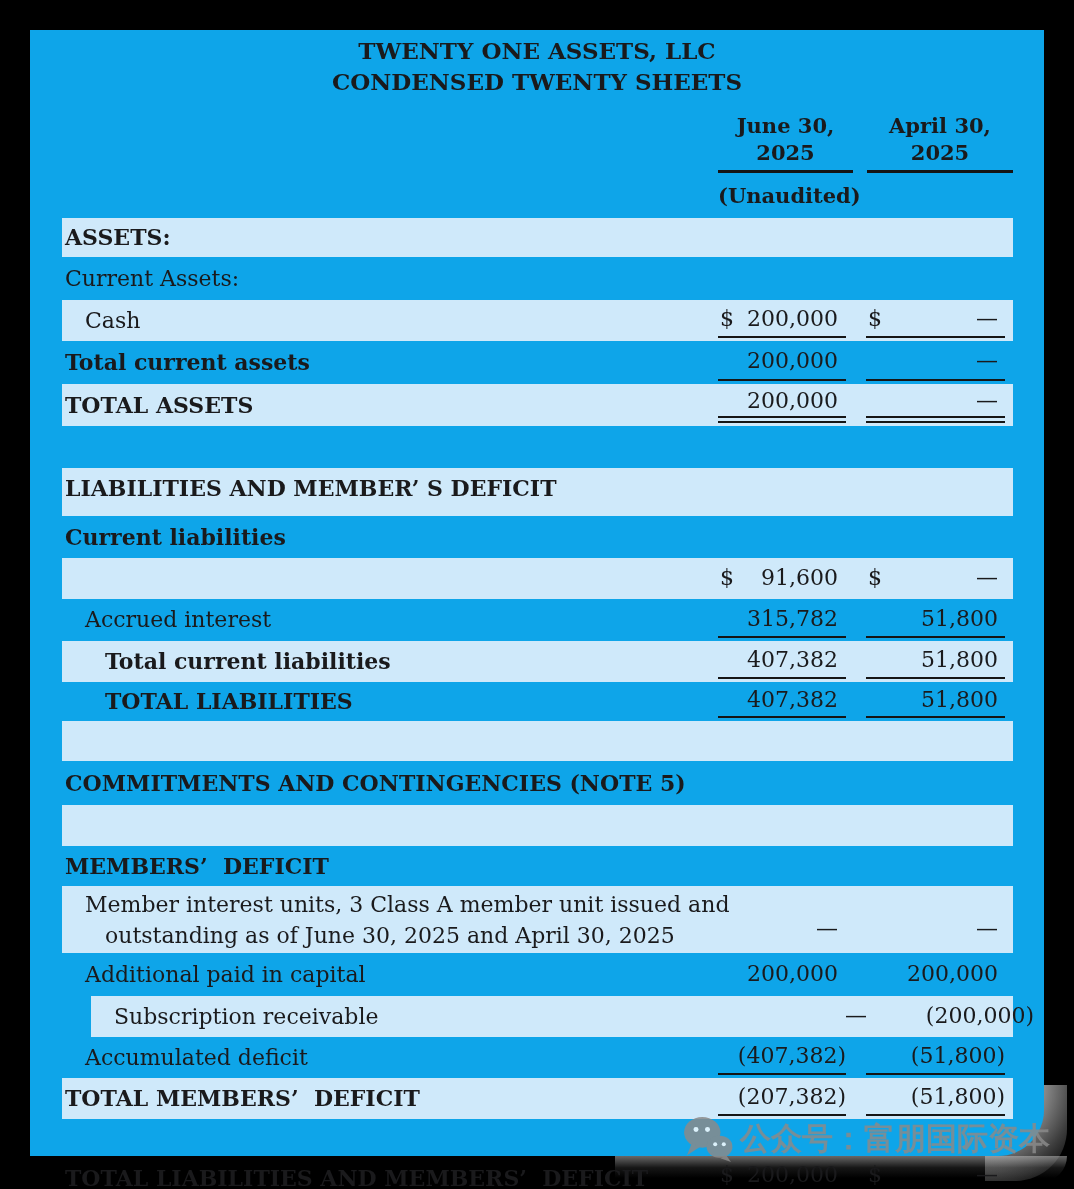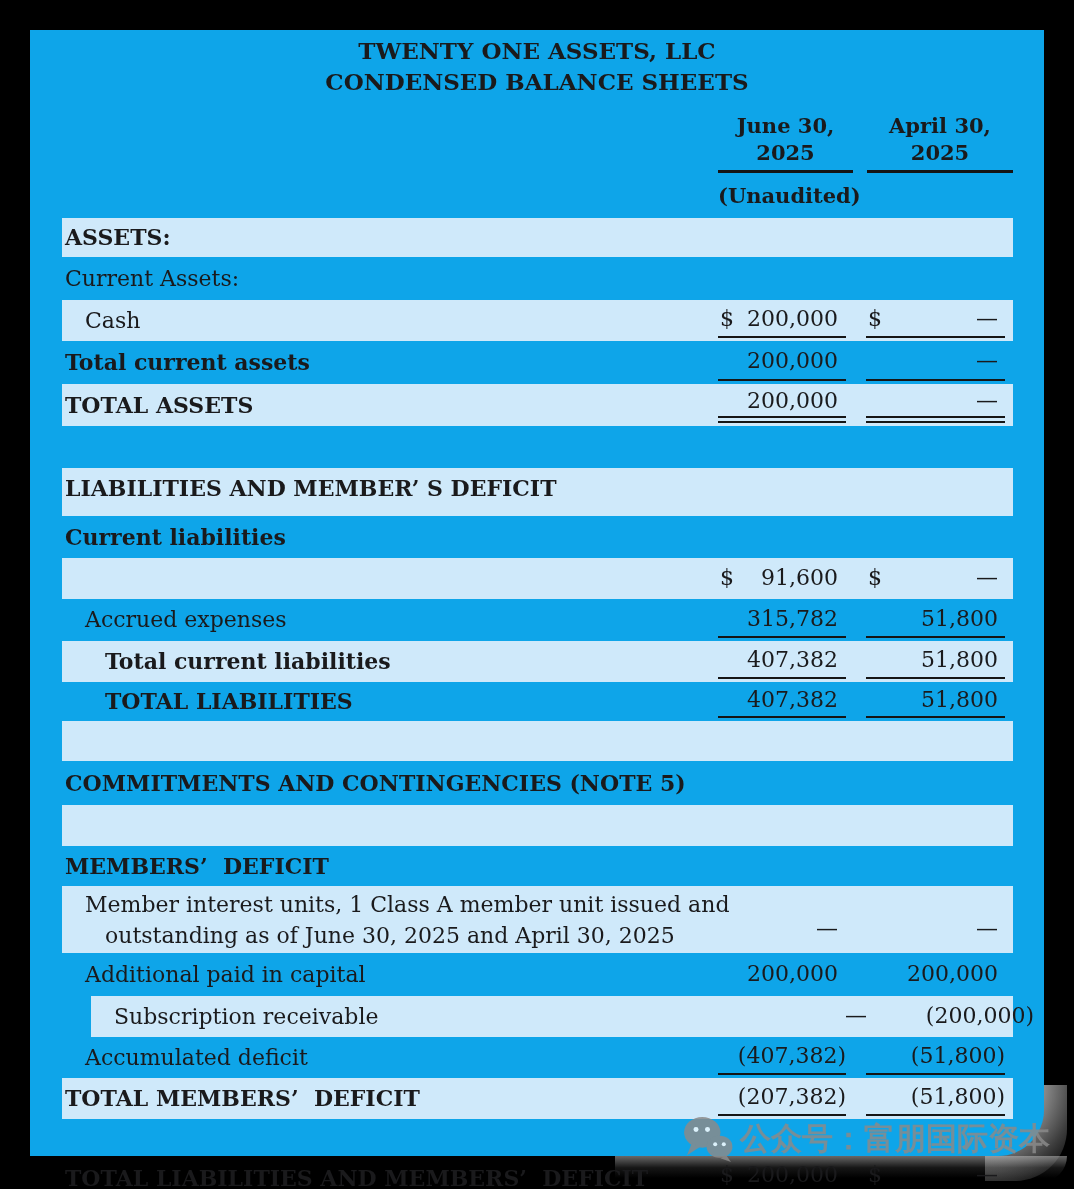--- a/index.html
+++ b/index.html
@@ -70,21 +70,21 @@
   .watermark svg{ flex:0 0 auto;opacity:.85; }
 </style>
 </head>
 <body>
 
 <div class="curl"></div>
 <div class="curl-band"></div>
 
 <div class="page">
   <div class="title first">TWENTY ONE ASSETS, LLC</div>
-  <div class="title">CONDENSED BALANCE SHEETS</div>
+  <div class="title">CONDENSED TWENTY SHEETS</div>
 
   <div class="colhead ch1">
     <div>June 30,</div>
     <div>2025</div>
   </div>
   <div class="colhead ch2">
     <div>April 30,</div>
     <div>2025</div>
   </div>
   <div class="unaudited">(Unaudited)</div>
@@ -136,21 +136,21 @@
         <div class="cell c1">
           <span class="cur">$</span>
           <span class="val">91,600</span>
         </div>
         <div class="cell c2">
           <span class="cur">$</span>
           <span class="val">—</span>
         </div>
       </div>
       <div class="row white" style="height: 42px;">
-        <div class="label ind1" style="line-height: 42px;">Accrued expenses</div>
+        <div class="label ind1" style="line-height: 42px;">Accrued interest</div>
         <div class="cell c1 u1">
           <span class="val">315,782</span>
         </div>
         <div class="cell c2 u1">
           <span class="val">51,800</span>
         </div>
       </div>
       <div class="row blue" style="height: 41px;">
         <div class="label ind2 bold" style="line-height: 41px;">Total current liabilities</div>
         <div class="cell c1 u1">
@@ -172,21 +172,21 @@
       <div class="row blue" style="height: 40px;"></div>
       <div class="row white" style="height: 44px;">
         <div class="label ind0 bold" style="line-height: 44px;">COMMITMENTS AND CONTINGENCIES (NOTE 5)</div>
       </div>
       <div class="row blue" style="height: 41px;"></div>
       <div class="row white" style="height: 40px;">
         <div class="label ind0 bold" style="line-height: 40px;">MEMBERS’&nbsp;&nbsp;DEFICIT</div>
       </div>
       <div class="row blue two-line" style="height: 67px;">
         <div class="label ind1">
-          <div>Member interest units, 1 Class A member unit issued and</div>
+          <div>Member interest units, 3 Class A member unit issued and</div>
           <div class="wrap2">outstanding as of June 30, 2025 and April 30, 2025</div>
         </div>
         <div class="cell c1">
           <span class="val">—</span>
         </div>
         <div class="cell c2">
           <span class="val">—</span>
         </div>
       </div>
       <div class="row white" style="height: 43px;">

